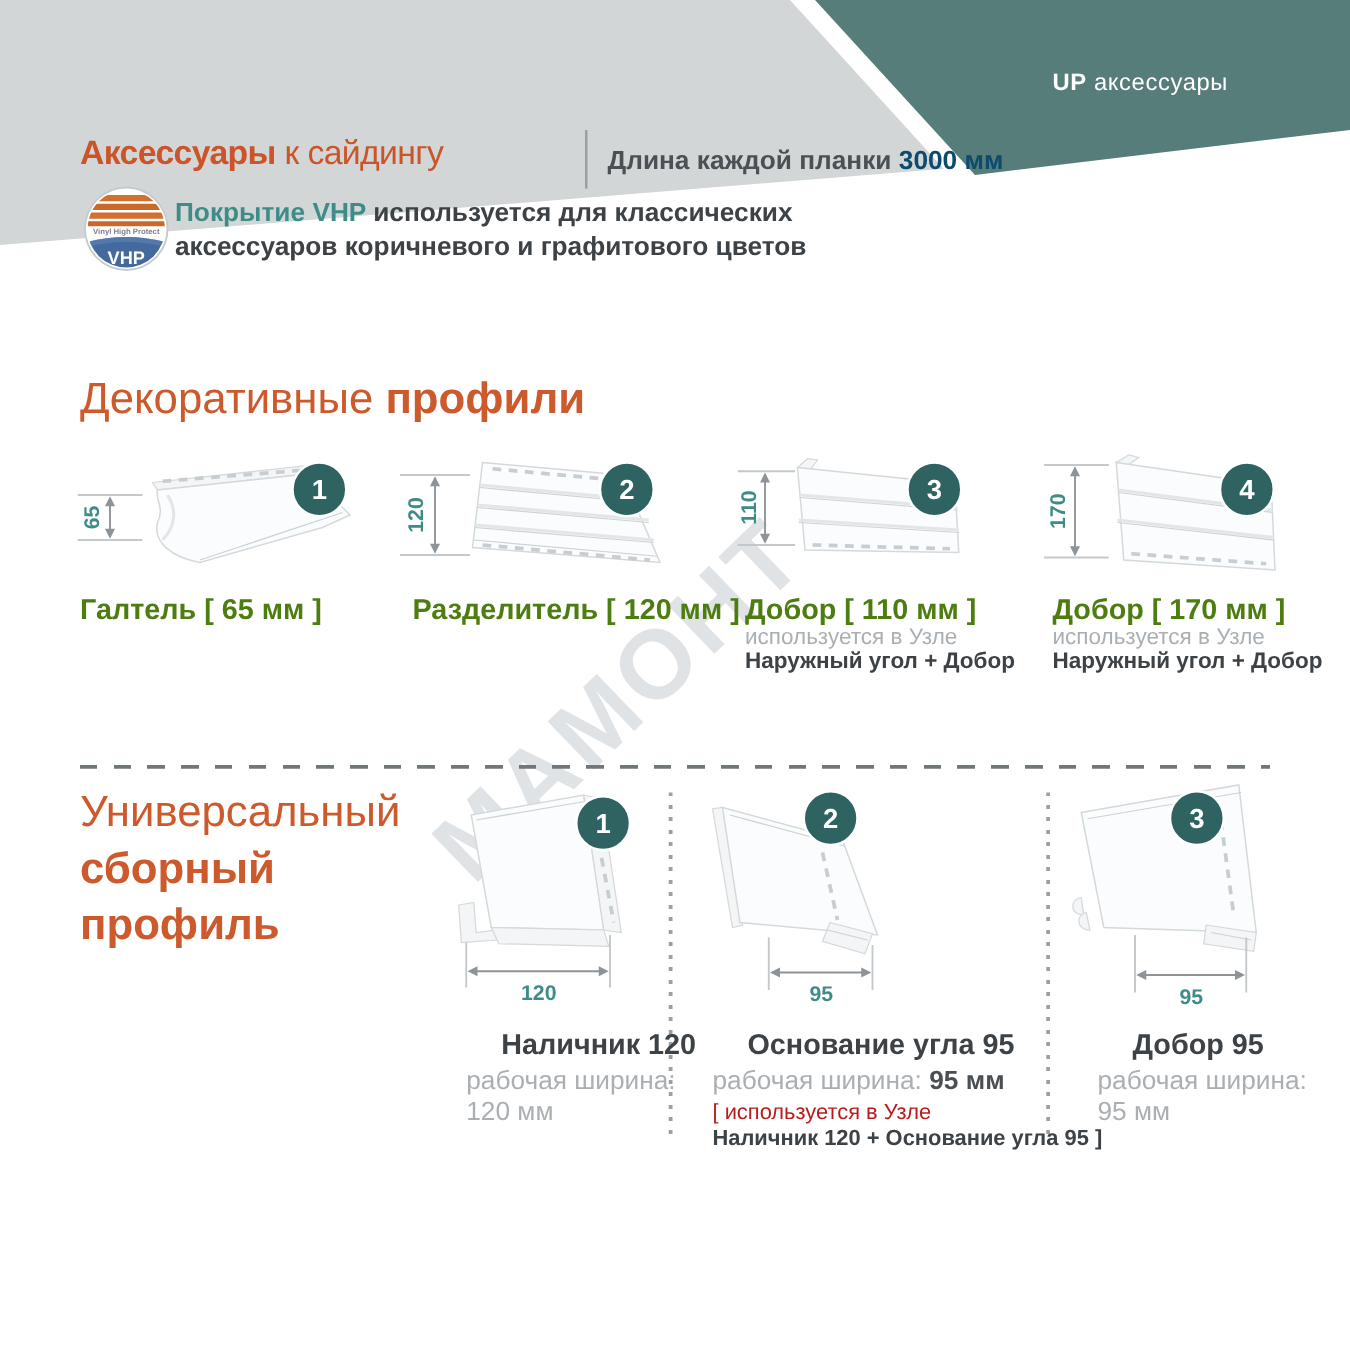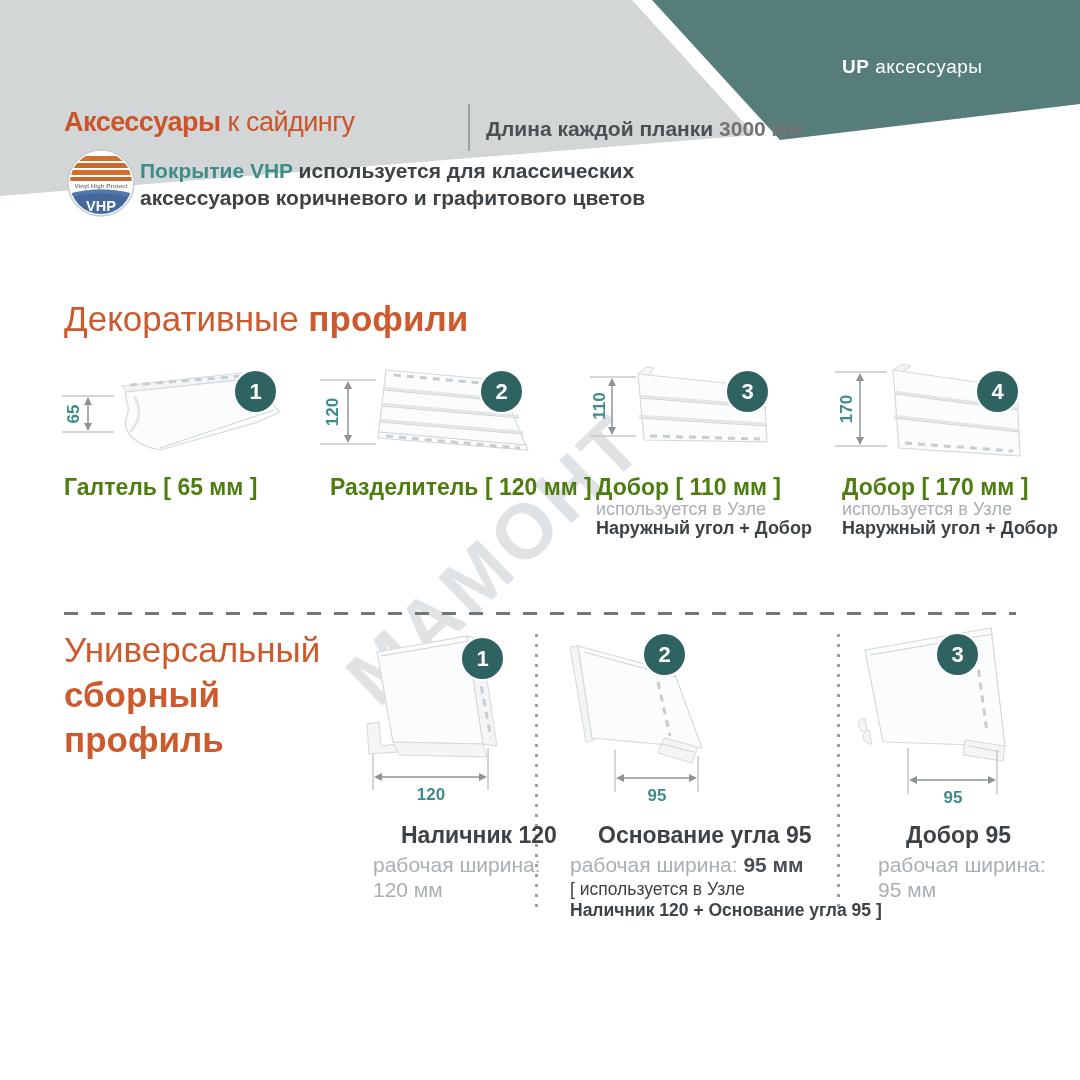--- a/index.html
+++ b/index.html
@@ -8,21 +8,21 @@
   .abs{position:absolute;}
   svg text{font-family:"Liberation Sans", sans-serif;}
 
   
   .up-brand{left:842px;top:56px;font-size:19px;color:#ffffff;letter-spacing:.5px;z-index:3;}
   .up-brand b{font-weight:700;}
   .h1{left:64px;top:98px;font-size:27px;line-height:48px;color:#cb5428;letter-spacing:-.5px;z-index:3;white-space:nowrap;}
   .h1 .bold{font-weight:700;}
   .vline{left:468px;top:104px;width:2px;height:47px;background:#9aa1a5;z-index:3;}
   .len-note{left:486px;top:117px;font-size:21px;color:#4a5054;font-weight:700;z-index:3;white-space:nowrap;}
-  .len-note .val{color:#737373;}
+  .len-note .val{color:#0c4a6e;}
   .vhp-text{left:140px;top:157px;width:565px;font-size:21px;font-weight:700;line-height:27px;color:#3d4246;z-index:3;}
   .vhp-text .accent{color:#3e8c87;}
 
   
   .sec-title{font-size:35px;color:#cc5a2c;line-height:45px;z-index:3;white-space:nowrap;}
   .sec-title .bold{font-weight:700;}
   .sec1{left:64px;top:296px;}
   .sec2{left:64px;top:627px;}
 
   
@@ -31,21 +31,21 @@
          z-index:4;box-sizing:content-box;}
 
   
   .p-label{font-size:23px;font-weight:700;color:#4d7c0f;z-index:3;white-space:nowrap;}
   .p-note1{font-size:18px;color:#a9afb3;z-index:3;white-space:nowrap;}
   .p-note2{font-size:18px;font-weight:700;color:#3d4246;z-index:3;white-space:nowrap;}
   .tblock{z-index:3;white-space:nowrap;}
   .tblock .name{font-size:23px;font-weight:700;color:#3d4246;line-height:27px;margin-bottom:3px;margin-left:28px;}
   .tblock .sub{font-size:21px;color:#a9afb3;line-height:25px;}
   .tblock .sub .val{color:#4a4f53;font-weight:700;}
-  .tblock .small1{font-size:17.5px;color:#404040;line-height:21px;margin-top:2px;}
+  .tblock .small1{font-size:17.5px;color:#b91c1c;line-height:21px;margin-top:2px;}
   .tblock .small2{font-size:17.5px;font-weight:700;color:#3d4246;line-height:21px;}
 
   
   .dash-div{left:64px;top:612px;width:952px;height:3px;z-index:2;
             background:repeating-linear-gradient(to right,#70777b 0 14px,transparent 14px 27px);}
   .dot-div{width:2.5px;height:276px;top:634px;z-index:2;
            background:repeating-linear-gradient(to bottom,#9aa0a4 0 3px,transparent 3px 10px);}
 
   
   .watermark{left:495px;top:560px;transform:translate(-50%,-50%) rotate(-44deg);

